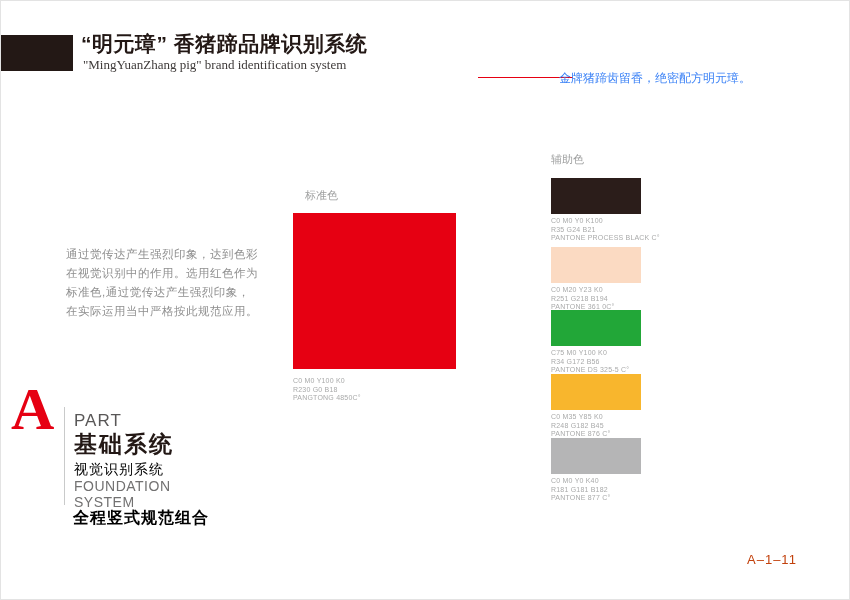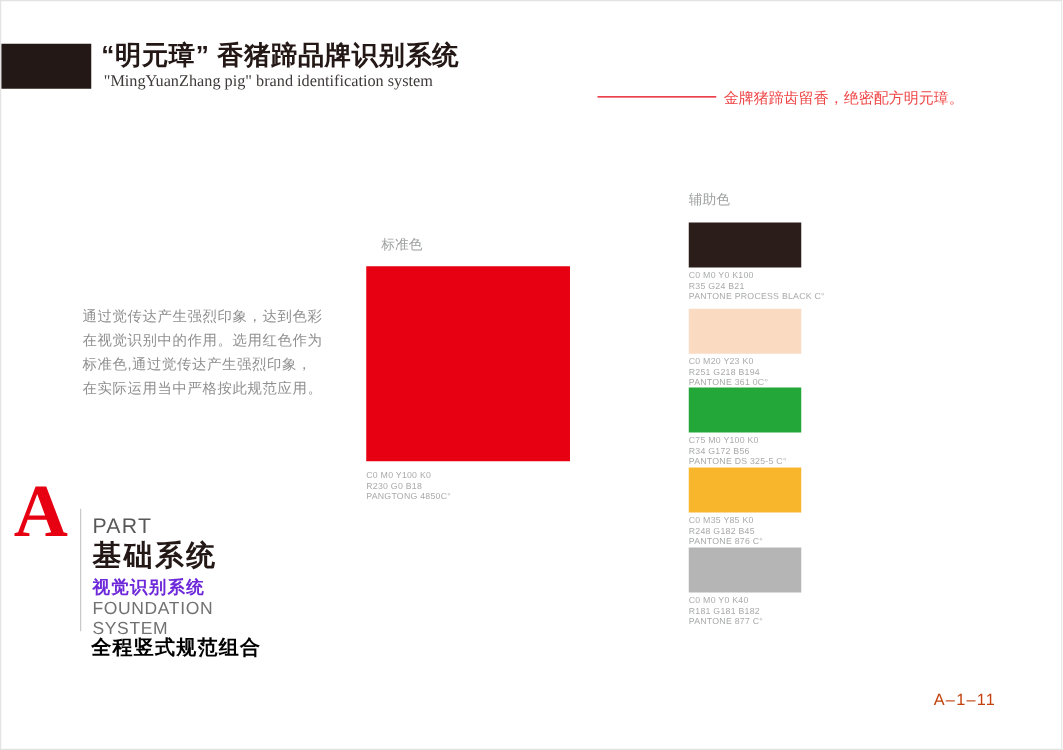--- a/index.html
+++ b/index.html
@@ -7,21 +7,21 @@
   .page {
     position:relative; width:850px; height:600px; background:#fff;
     font-family:"Liberation Sans", sans-serif; overflow:hidden;
     border:1px solid #e3e3e3;
   }
   
   .black-mark { position:absolute; left:0; top:34px; width:72px; height:36px; background:#231815; }
   .title { position:absolute; left:80px; top:29px; font-size:21px; font-weight:bold; color:#231815; letter-spacing:.5px; white-space:nowrap; }
   .subtitle { position:absolute; left:82px; top:56px; font-family:"Liberation Serif", serif; font-size:13px; color:#3e3a39; white-space:nowrap; }
   .slogan-line { position:absolute; left:477px; top:76px; width:95px; height:1px; background:#e60012; }
-  .slogan-text { position:absolute; left:578px; top:69px; font-size:12px; color:#ef4444; white-space:nowrap; }
+  .slogan-text { position:absolute; left:558px; top:69px; font-size:12px; color:#3b82f6; white-space:nowrap; }
   
   .intro { position:absolute; left:65px; top:244px; font-size:11.5px; line-height:19px; color:#8f8f8f; letter-spacing:.5px; }
   
   .std-label { position:absolute; left:292px; top:187px; font-size:11px; color:#9fa0a0;margin-left:12px; }
   .std-swatch { position:absolute; left:292px; top:212px; width:163px; height:156px; }
   .codes { font-size:7px; line-height:8.5px; color:#a9aaaa; letter-spacing:.2px; white-space:nowrap; }
   .std-codes { position:absolute; left:292px; top:376px; }
   
   .aux-label { position:absolute; left:550px; top:151px; font-size:11px; color:#9fa0a0;text-align:center; }
   .aux-swatch { position:absolute; left:550px; width:90px; height:36px; }
@@ -29,21 +29,21 @@
   .sw0 { top:177px; } .c0 { top:216px; }
   .sw1 { top:246px; } .c1 { top:285px; }
   .sw2 { top:309px; } .c2 { top:348px; }
   .sw3 { top:373px; } .c3 { top:412px; }
   .sw4 { top:437px; } .c4 { top:476px; }
   
   .part-letter { position:absolute; left:10px; top:378px; font-family:"Liberation Serif", serif; font-size:60px; font-weight:bold; color:#e60012; line-height:1; }
   .part-divider { position:absolute; left:63px; top:406px; width:1px; height:98px; background:#c9caca; }
   .part-label { position:absolute; left:73px; top:410px; font-size:17px; color:#595757; letter-spacing:1px; }
   .part-title { position:absolute; left:73px; top:428px; font-size:23px; font-weight:bold; color:#231815; letter-spacing:2px; }
-  .part-sub-cn { position:absolute; left:73px; top:460px; font-size:14px; color:#6d28d9; letter-spacing:1px;font-weight:bold; }
+  .part-sub-cn { position:absolute; left:73px; top:460px; font-size:14px; color:#000000; letter-spacing:1px; }
   .part-en1 { position:absolute; left:73px; top:477px; font-size:14px; color:#727171; letter-spacing:.5px; }
   .part-en2 { position:absolute; left:73px; top:493px; font-size:14px; color:#727171; letter-spacing:.5px; }
   .part-red1 { position:absolute; left:72px; top:511px; font-size:16px; font-weight:bold; color:#e60012; letter-spacing:1px; }
   .part-red2 { position:absolute; left:72px; top:507px; font-size:16px; font-weight:bold; color:#000000; letter-spacing:1px; }
   
   .page-num { position:absolute; left:746px; top:551px; font-size:13px; color:#c2410c; letter-spacing:1px; }
 </style>
 </head>
 <body>
 

